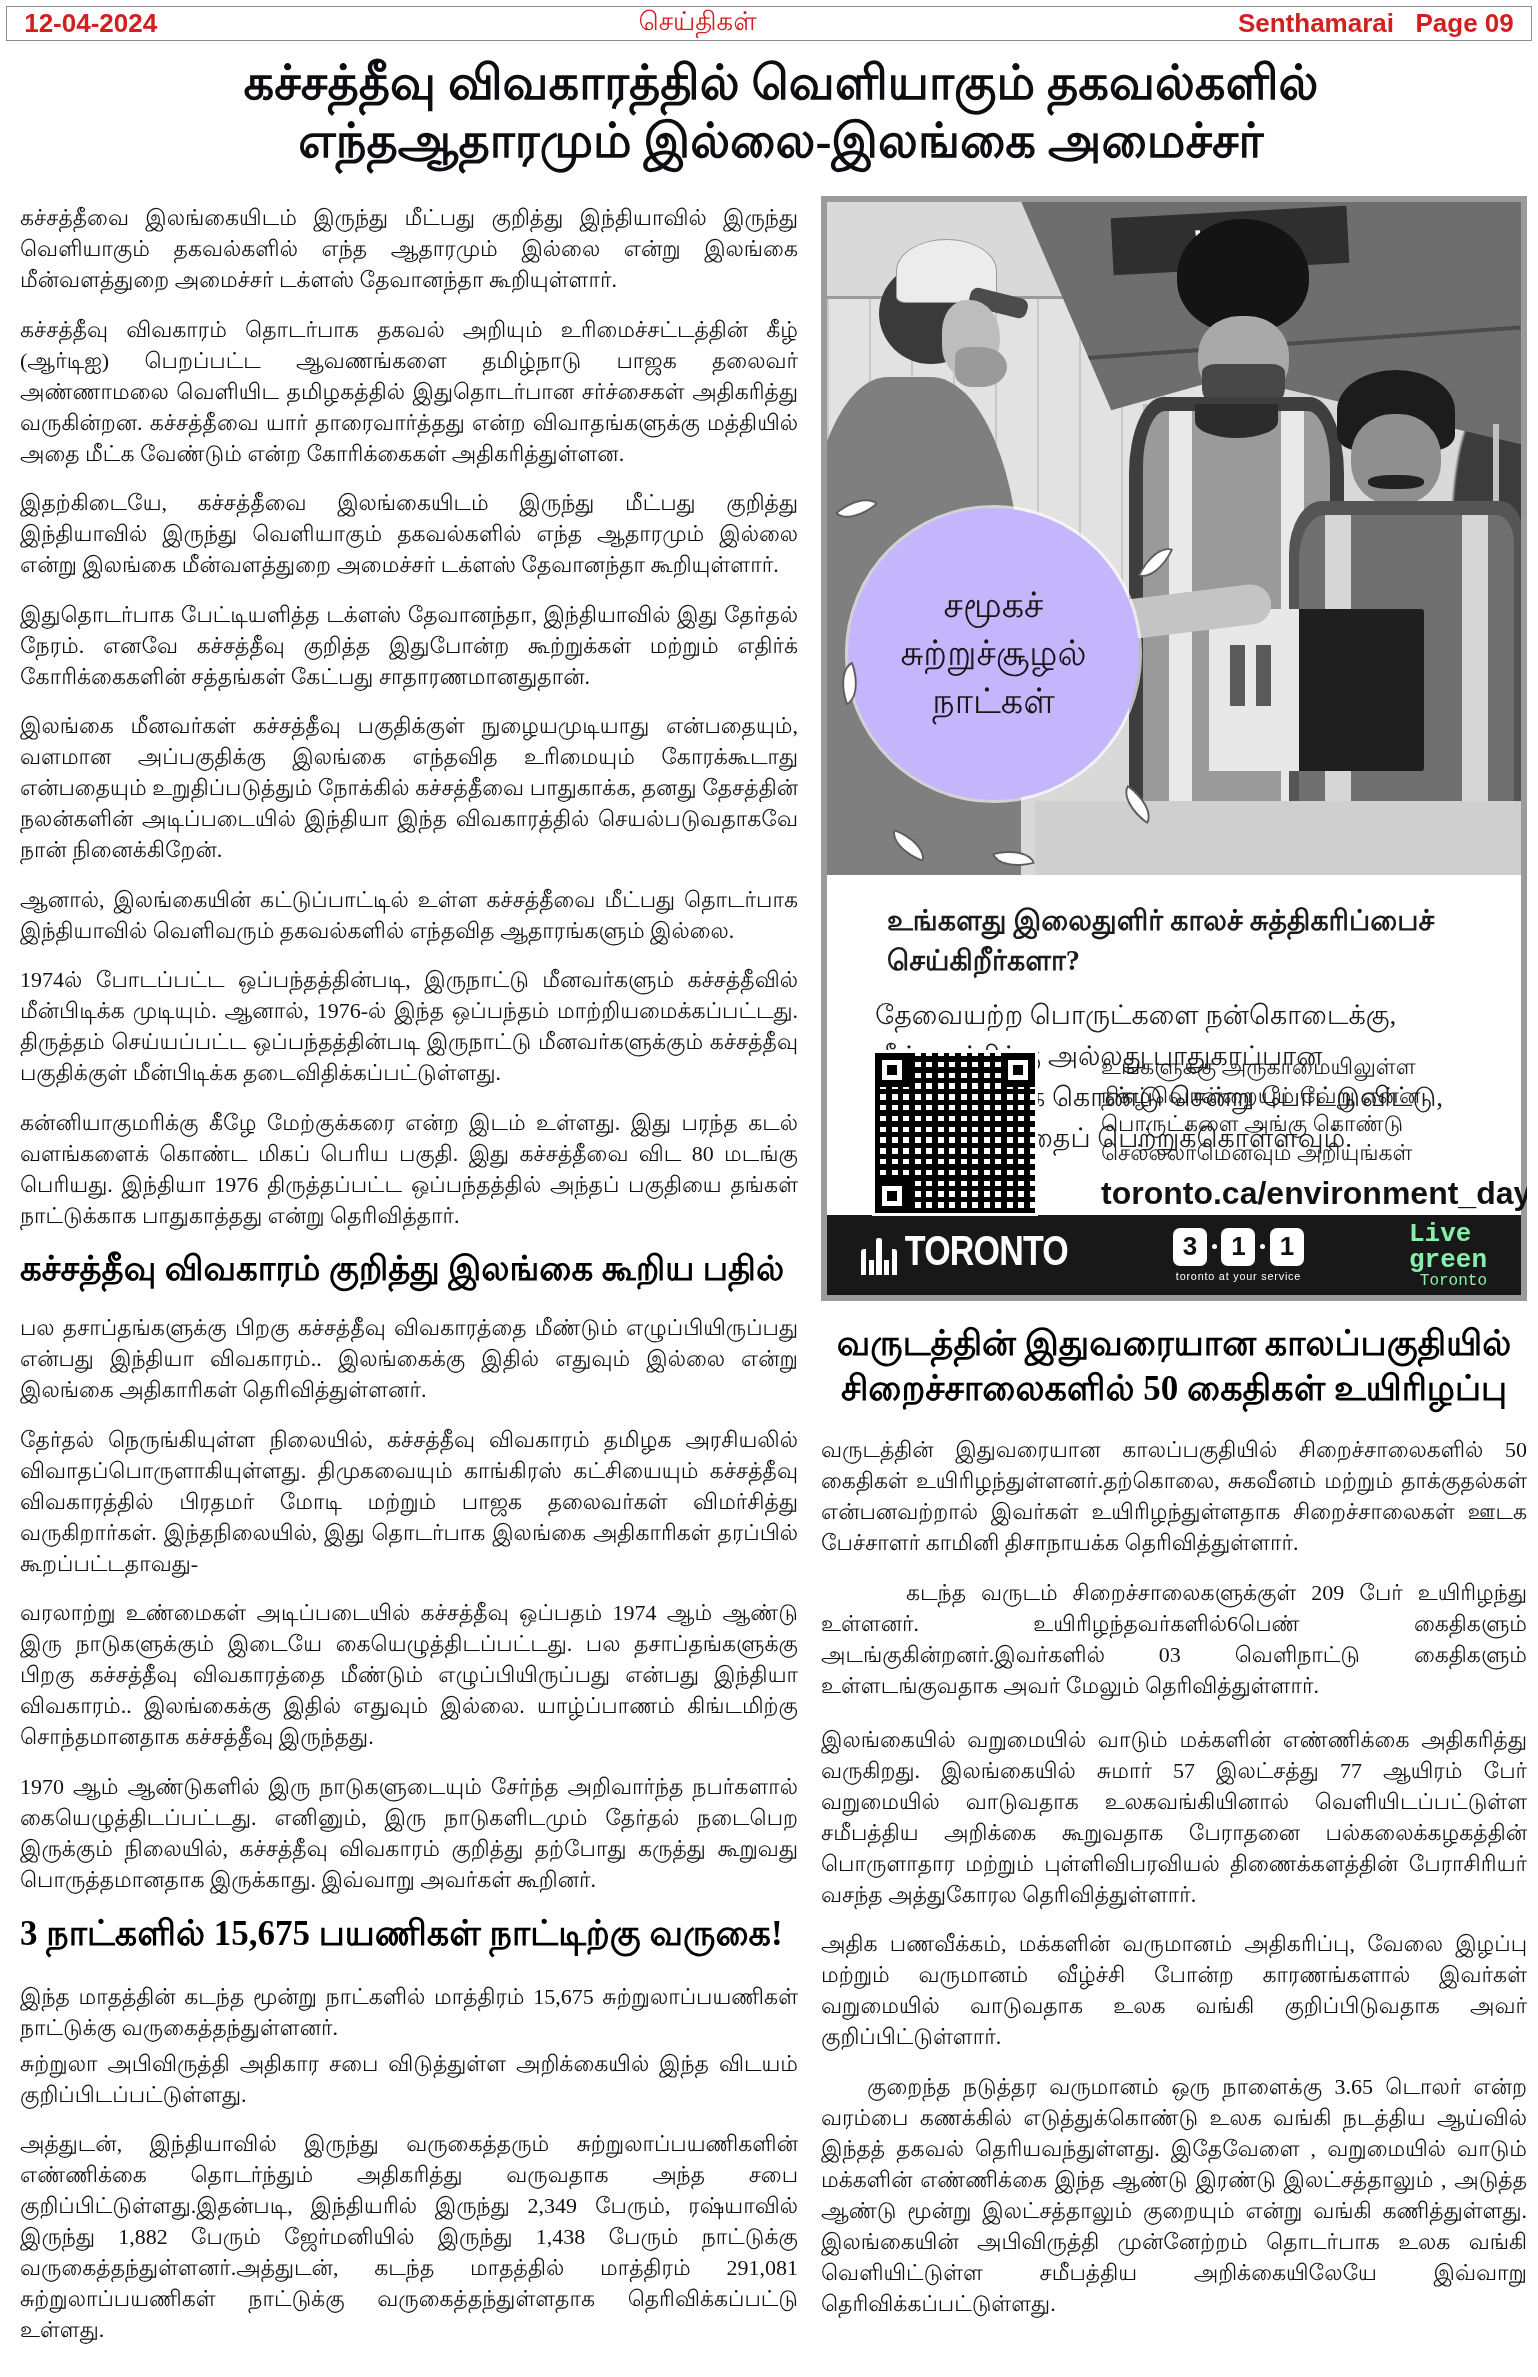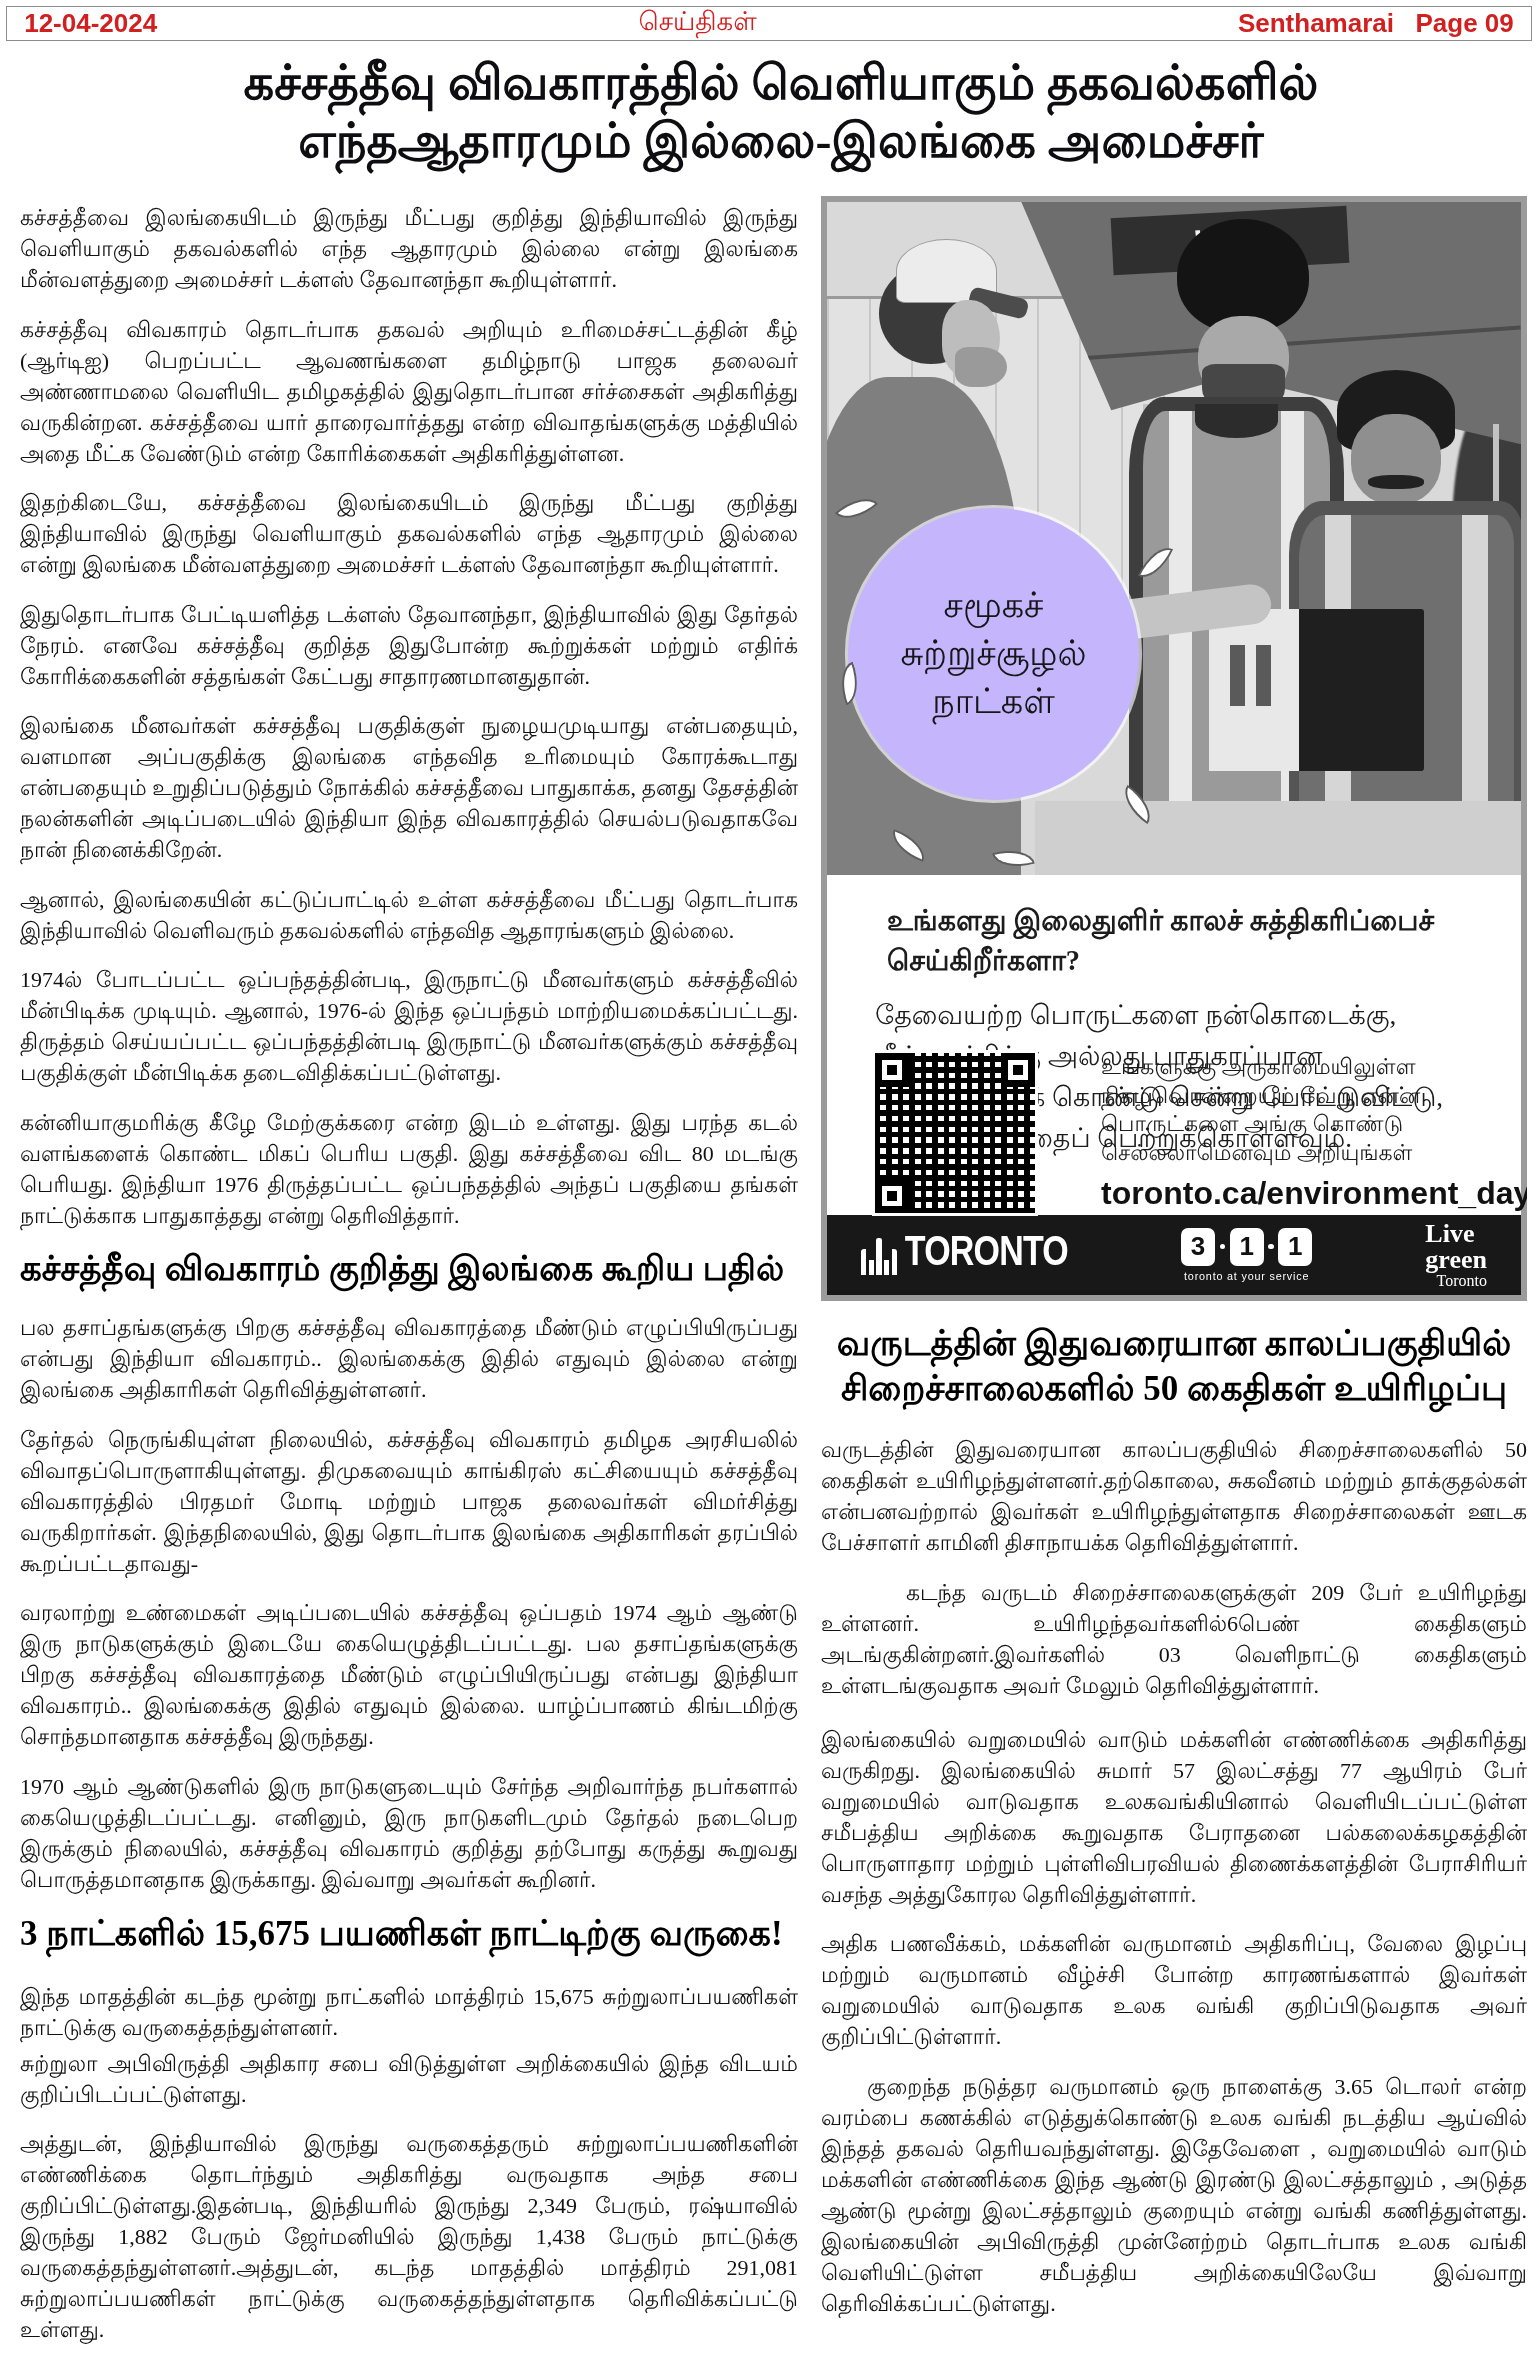--- a/index.html
+++ b/index.html
@@ -158,21 +158,21 @@
   }
   .logo-311{display:flex;flex-direction:column;align-items:center;gap:4.6px;}
   .logo-311 .boxes{display:flex;align-items:center;gap:4.6px;}
   .logo-311 .digit{
     width:34px;height:38px;background:#fff;border-radius:7px;color:#111;
     font-family:"Liberation Sans",sans-serif;font-weight:bold;font-size:26px;
     display:flex;align-items:center;justify-content:center;
   }
   .logo-311 .dot{width:5.4px;height:5.4px;border-radius:50%;background:#fff;}
   .logo-311 .tagline{color:#fff;font-family:"Liberation Sans",sans-serif;font-size:10.8px;letter-spacing:0.8px;}
-  .logo-lg{color:#ffffff;font-family:Liberation Serif, serif;text-align:left;line-height:1;}
+  .logo-lg{color:#86efac;font-family:Liberation Mono, monospace;text-align:left;line-height:1;}
   .logo-lg .l1{font-size:26px;font-weight:bold;}
   .logo-lg .l2{font-size:26px;font-weight:bold;}
   .logo-lg .l3{font-size:16px;text-align:right;}
   
   .art-headline{
     text-align:center;font-weight:bold;color:#000;
     font-size:35px;line-height:45px;margin:20px 0 23px 0;
   }
   .a3-headline{margin-top:23px;}
 </style>

